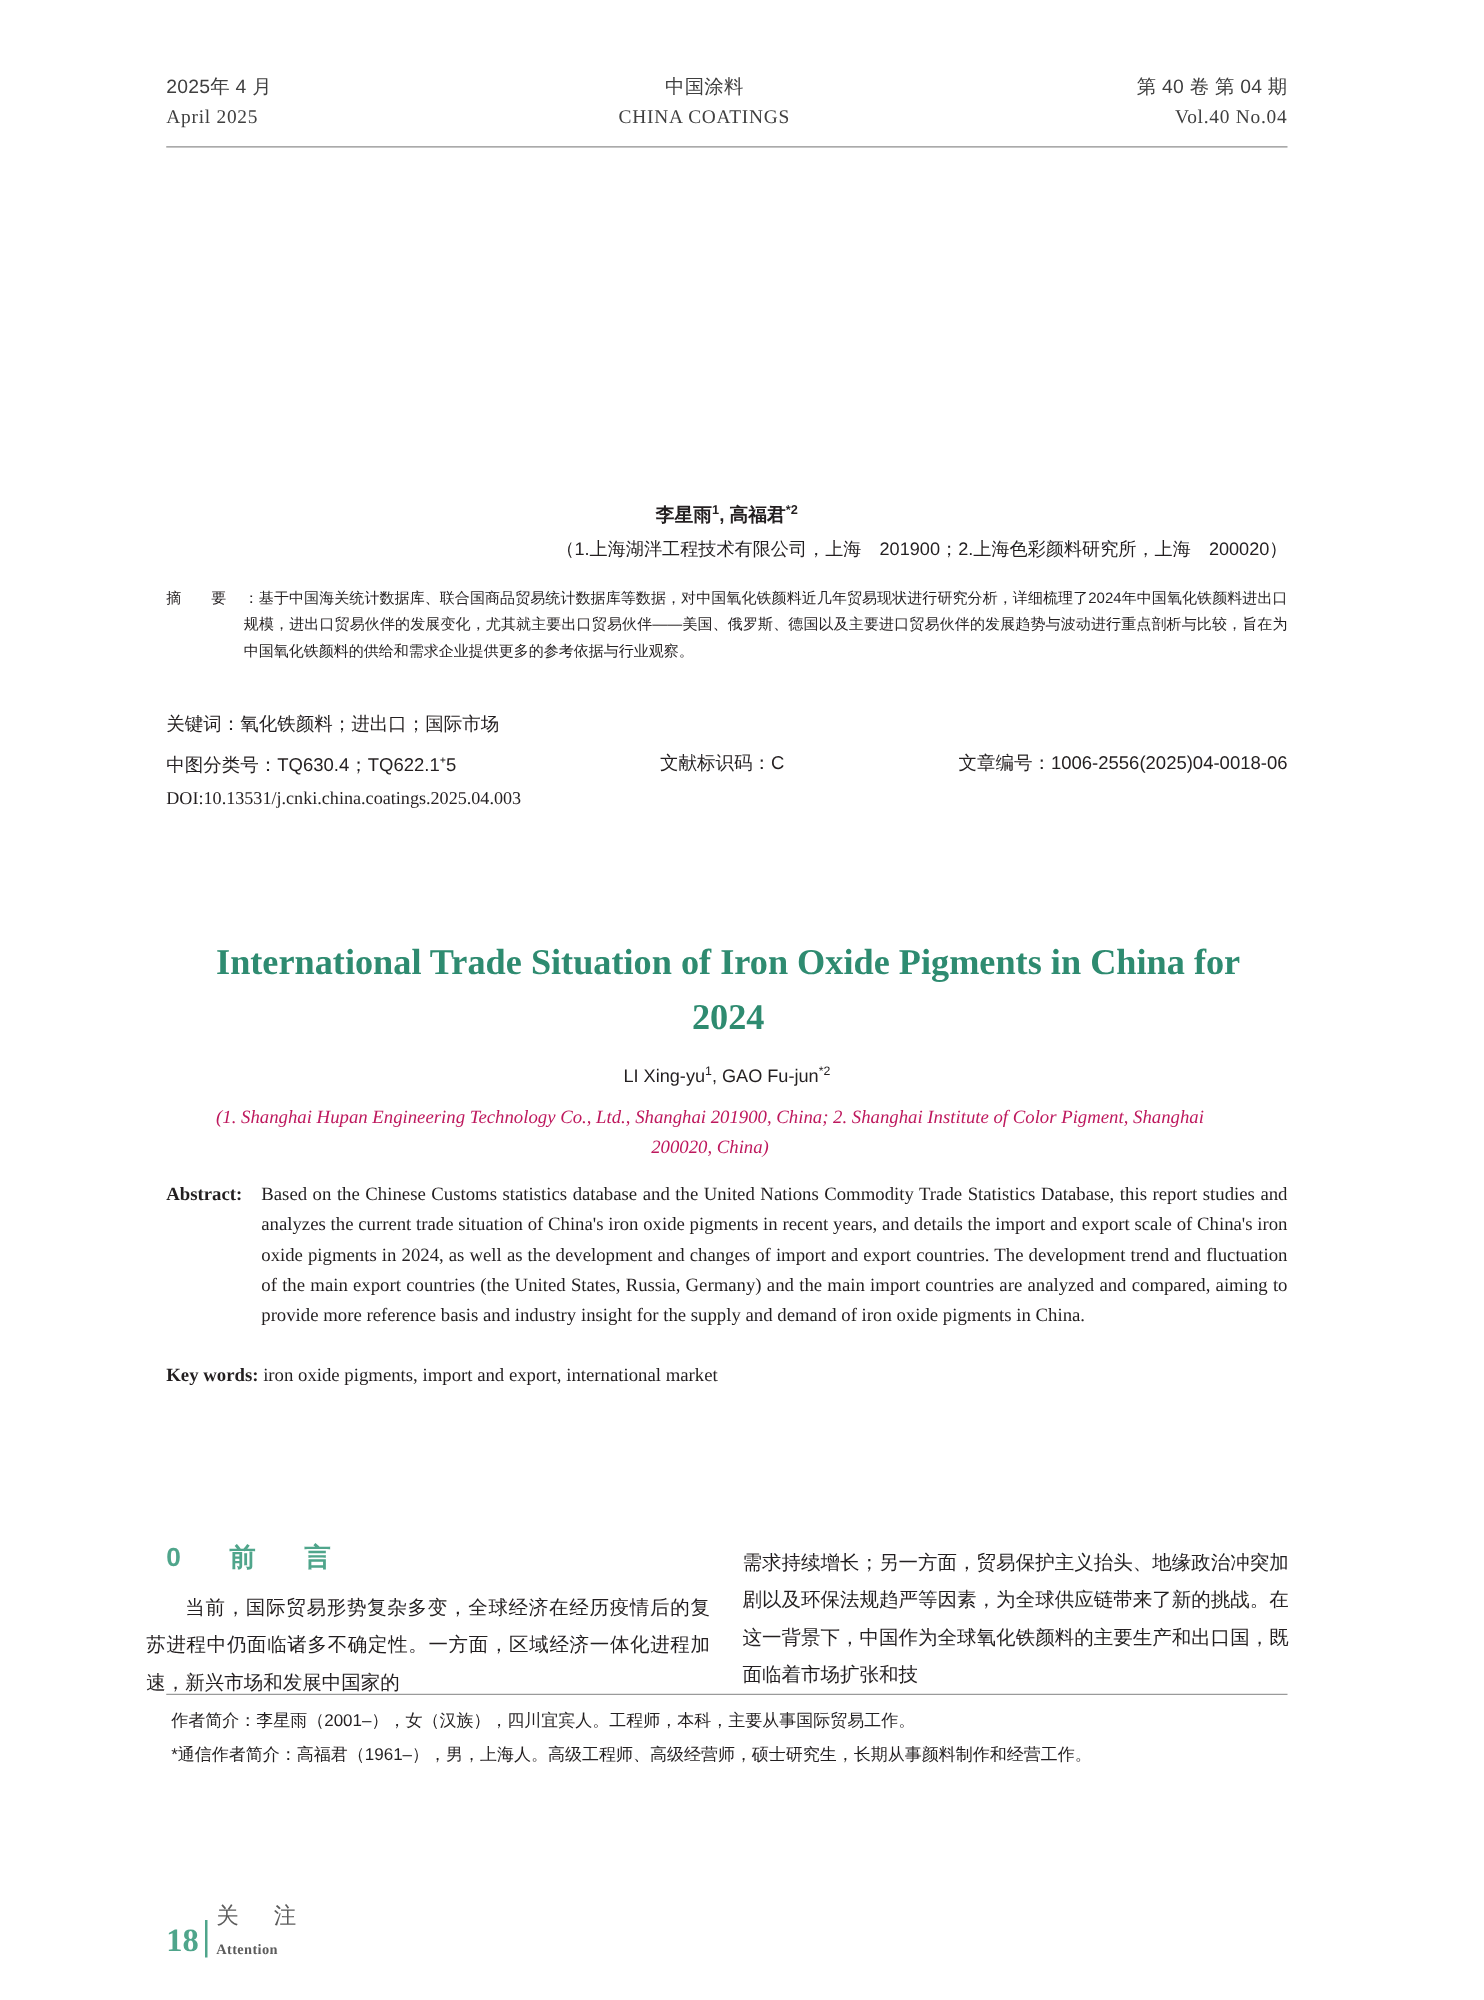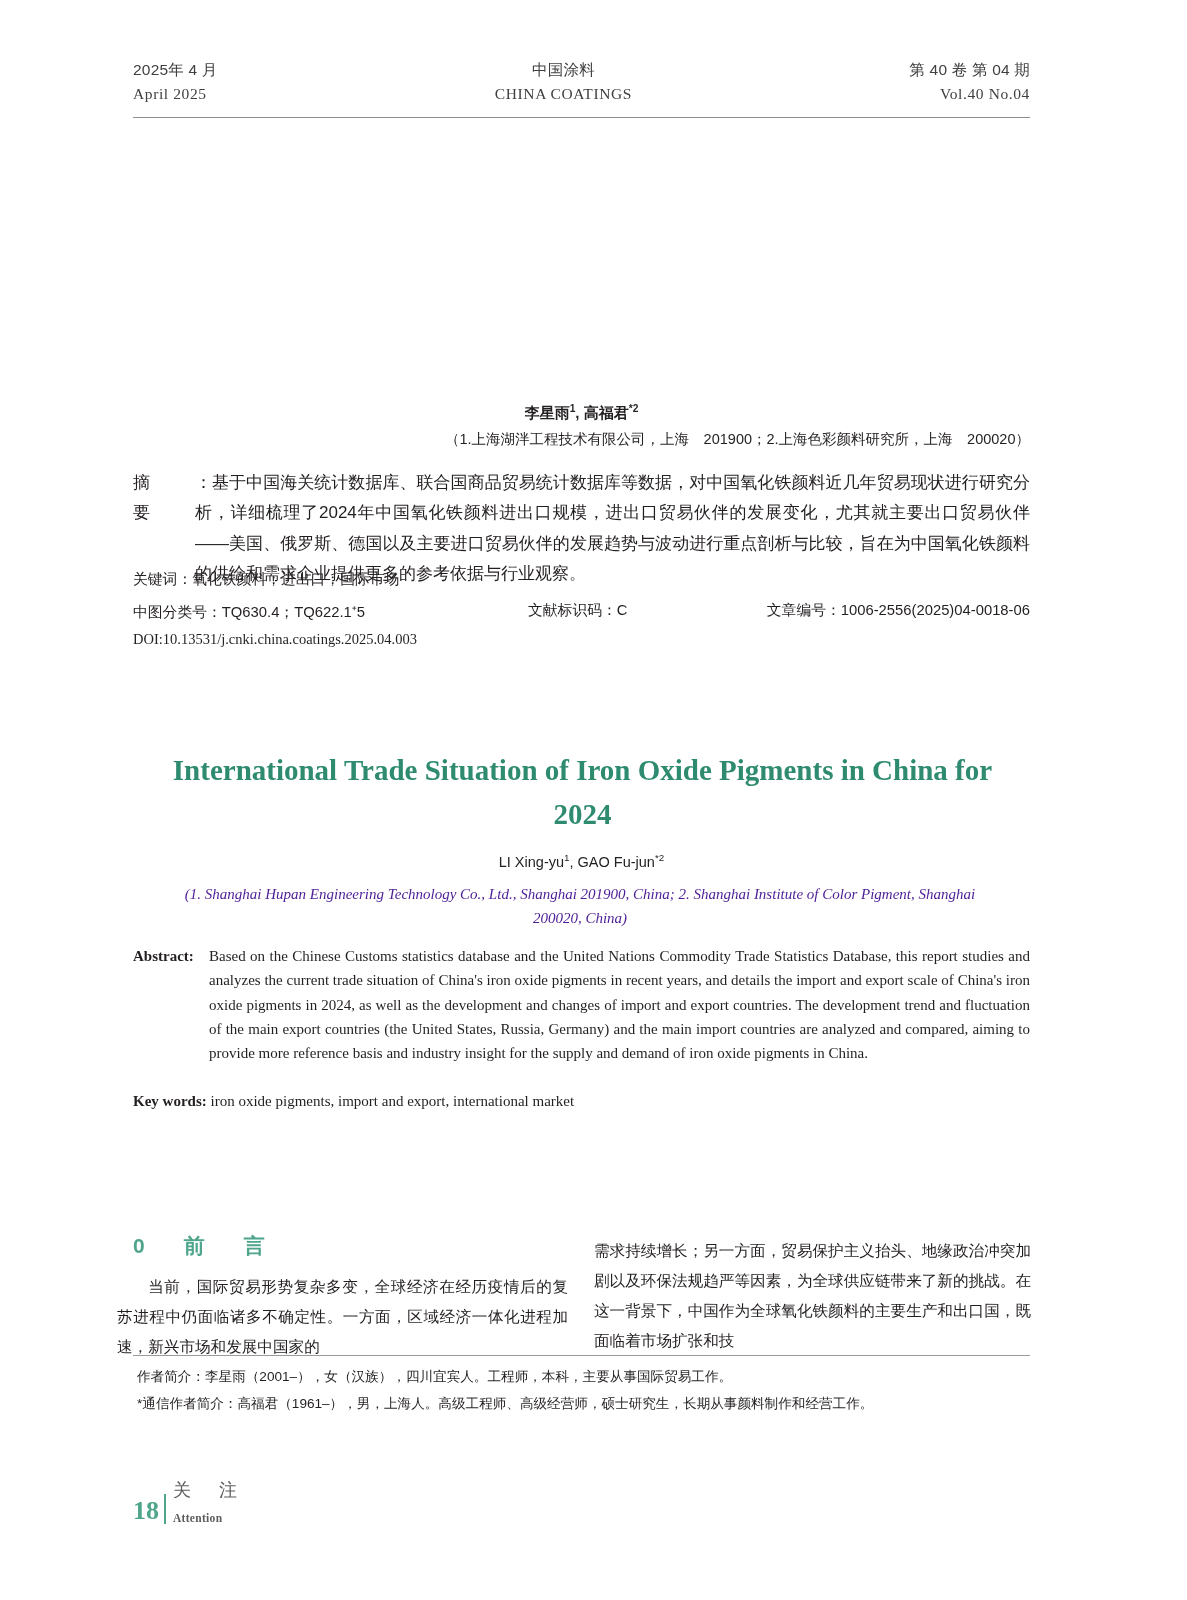--- a/index.html
+++ b/index.html
@@ -86,21 +86,21 @@
     color: #231f20;
   }
   sup { font-size: 0.68em; vertical-align: super; }
 
   
   .abs-cn {
     position: absolute;
     left: 133px;
     top: 468px;
     width: 897px;
-    font-size: 17px;
+    font-size: 12px;
     line-height: 1.78;
     color: #231f20;
     text-align: justify;
   }
   .abs-cn .lbl {
     float: left;
     width: 62px;
     letter-spacing: 6px;
   }
   .abs-cn .body {
@@ -154,29 +154,29 @@
     left: 133px;
     top: 852px;
     width: 897px;
     text-align: center;
     font-family: "Liberation Sans", sans-serif;
     font-size: 14.5px;
     color: #231f20;
   }
   .affil-en {
     position: absolute;
-    left: 160px;
+    left: 148px;
     top: 882px;
     width: 840px;
     text-align: center;
     font-family: "Liberation Serif", serif;
     font-style: italic;
     font-size: 15px;
     line-height: 1.6;
-    color: #4c1d95;
+    color: #be185d;
   }
   .abs-en {
     position: absolute;
     left: 133px;
     top: 944px;
     width: 897px;
     font-family: "Liberation Serif", serif;
     font-size: 15px;
     line-height: 1.62;
     text-align: justify;
@@ -275,20 +275,21 @@
   }
   .folio .labels {
     display: flex;
     flex-direction: column;
     line-height: 1.05;
   }
   .folio .cn {
     font-size: 18px;
     color: #5c5c5c;
     letter-spacing: 5px;
+    margin-top: 42px;
   }
   .folio .en {
     font-family: "Liberation Serif", serif;
     font-size: 11.5px;
     font-weight: bold;
     color: #5c5c5c;
     letter-spacing: 0.3px;
     margin-top: 12px;
   }
 </style>

